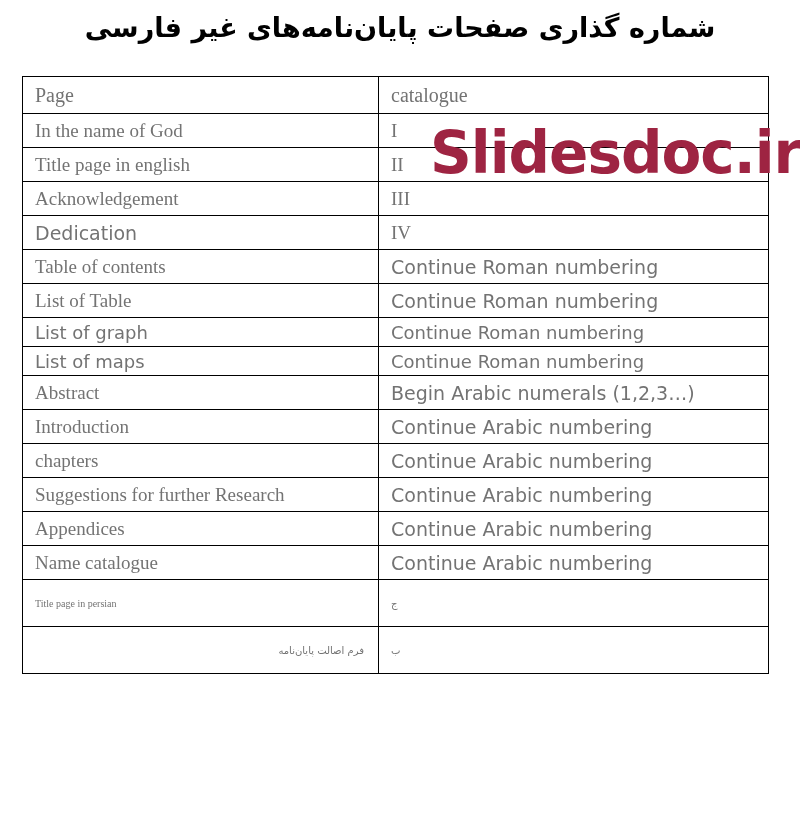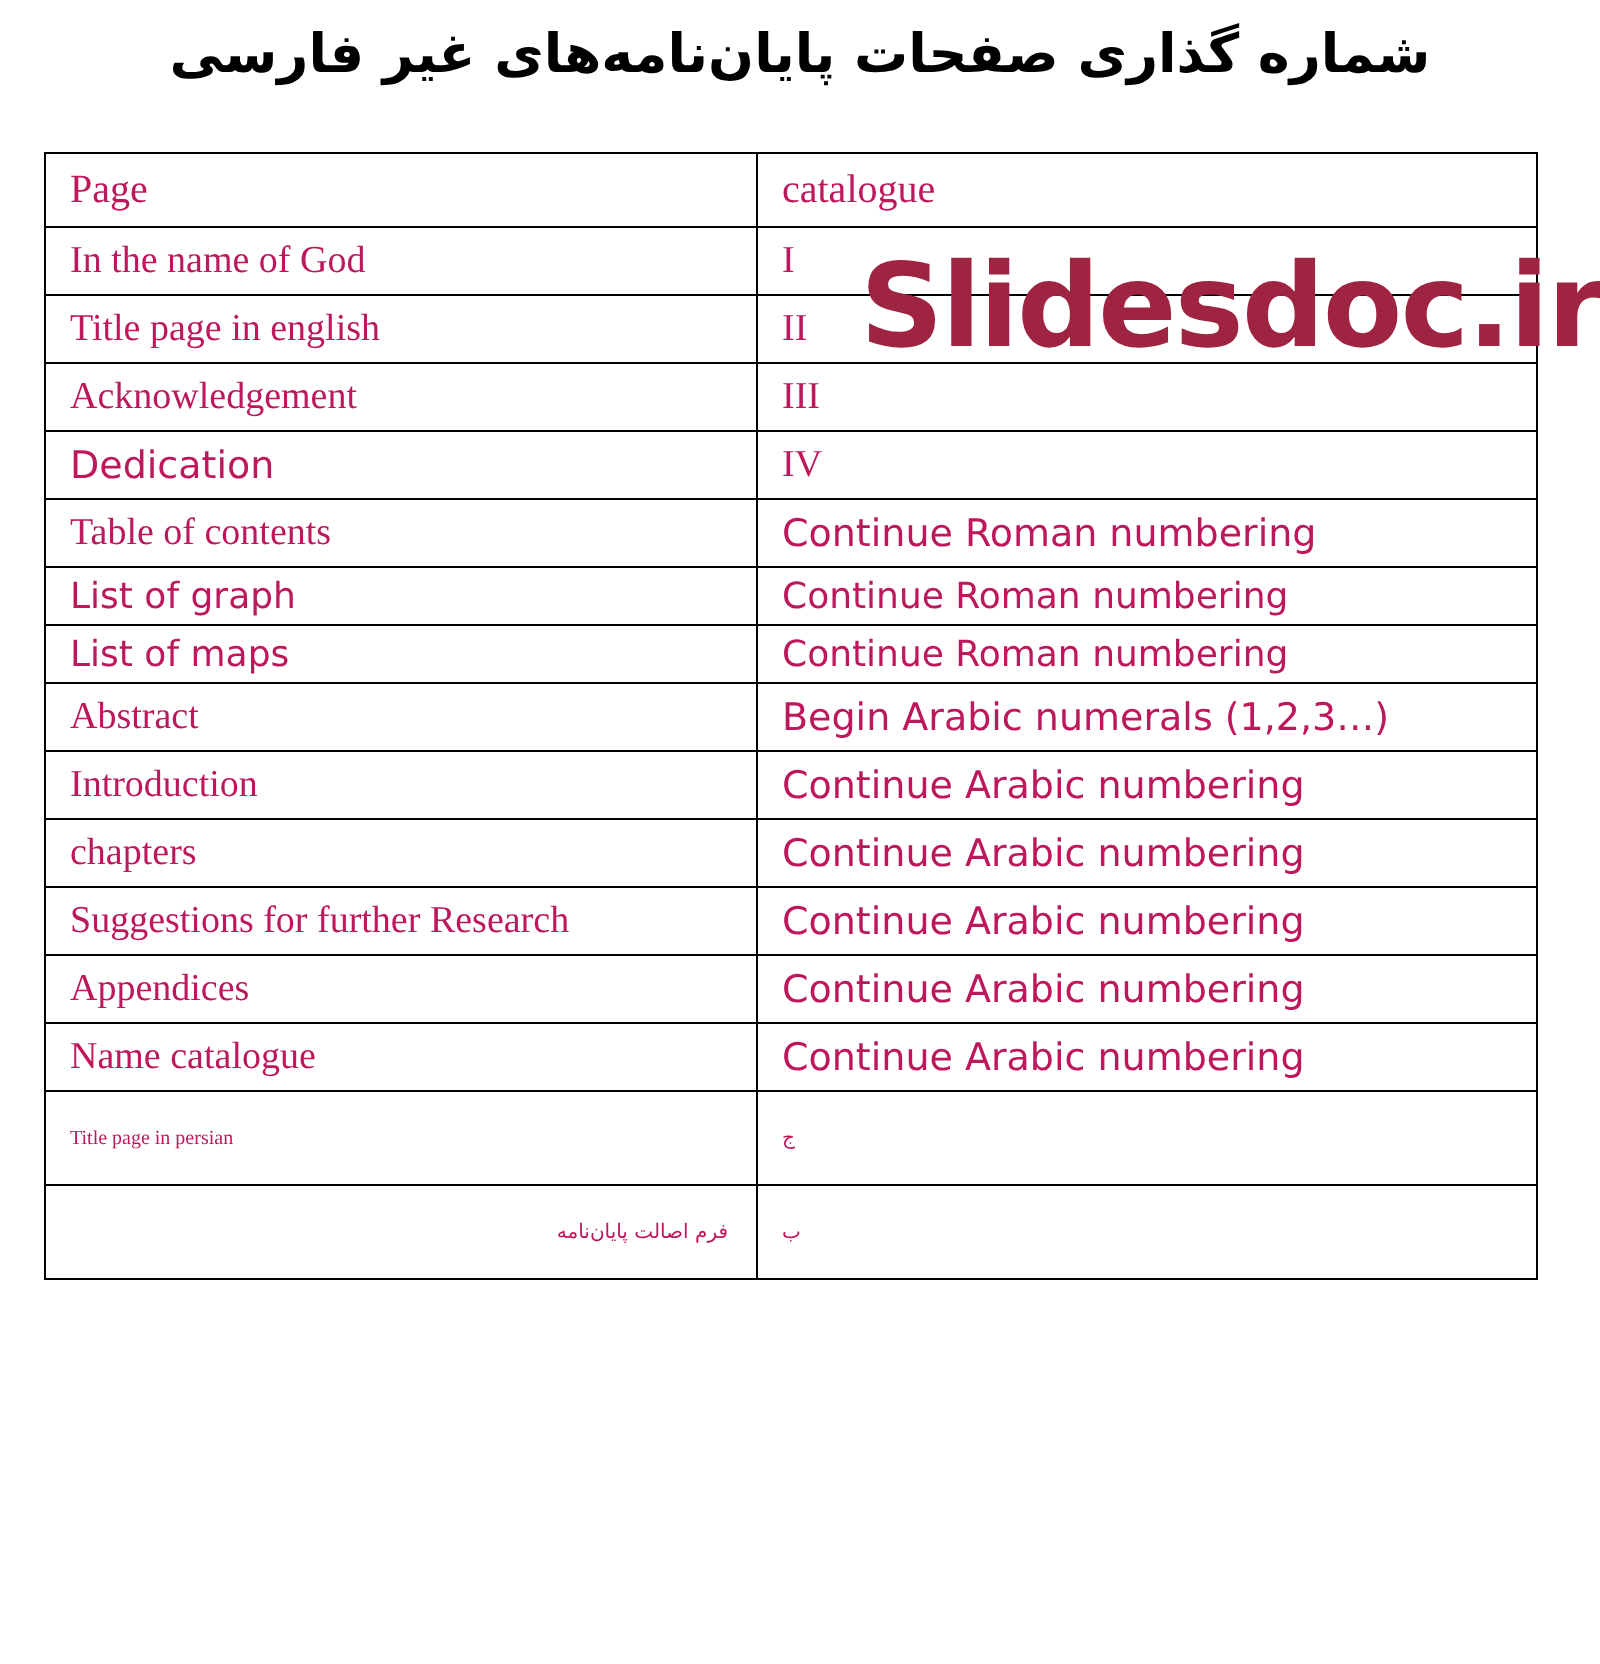--- a/index.html
+++ b/index.html
@@ -52,21 +52,21 @@
     width: 746px;
     border-collapse: collapse;
     table-layout: fixed;
     background: transparent;
   }
 
   table.pagination-table td {
     border: 1.4px solid #000000;
     padding: 0 0 0 12px;
     vertical-align: middle;
-    color: #be185d;
+    color: #737373;
     background: transparent;
     overflow: hidden;
   }
 
   col.col-label { width: 356px; }
   col.col-value { width: 390px; }
 
   
   tr.h-tall td   { height: 36px; font-size: 20px; }
   tr.h-mid td    { height: 33px; font-size: 19px; }
@@ -173,20 +173,28 @@
             </td>
           </tr>
           <tr class="h-mid">
             <td class="f-serif">
               <span class="cell-txt">Table of contents</span>
             </td>
             <td class="f-sans">
               <span class="cell-txt">Continue  Roman numbering</span>
             </td>
           </tr>
+          <tr class="h-mid">
+            <td class="f-serif">
+              <span class="cell-txt">List of Table</span>
+            </td>
+            <td class="f-sans">
+              <span class="cell-txt">Continue  Roman numbering</span>
+            </td>
+          </tr>
           <tr class="h-short">
             <td class="f-sans">
               <span class="cell-txt">List of graph</span>
             </td>
             <td class="f-sans">
               <span class="cell-txt">Continue  Roman numbering</span>
             </td>
           </tr>
           <tr class="h-short">
             <td class="f-sans">

